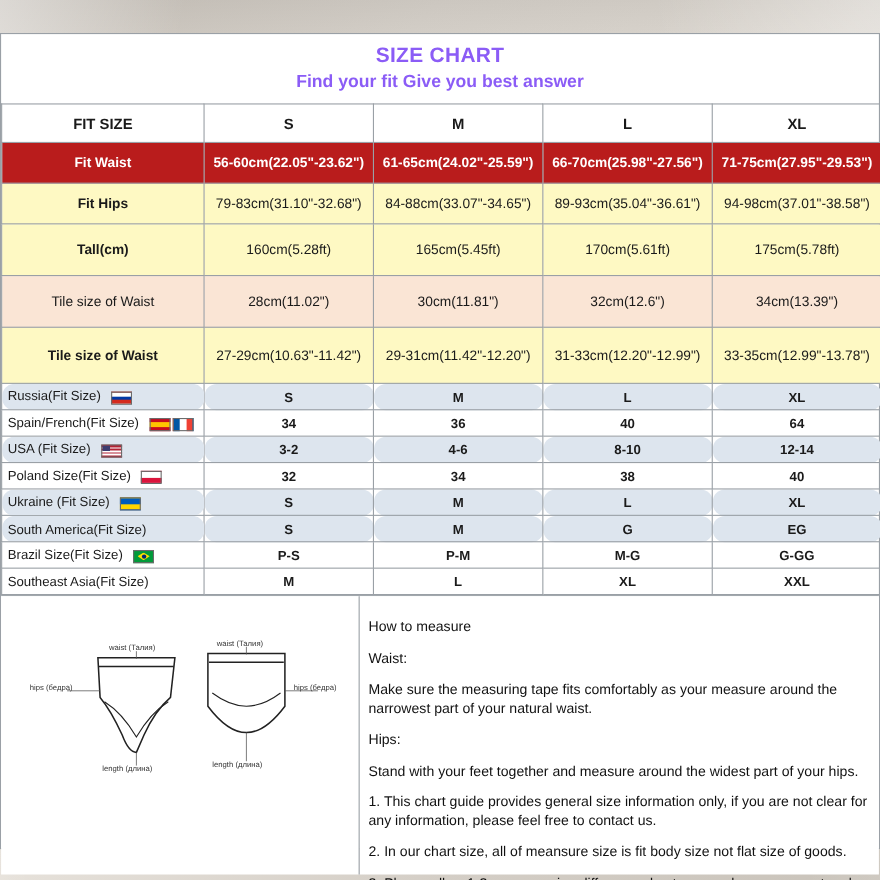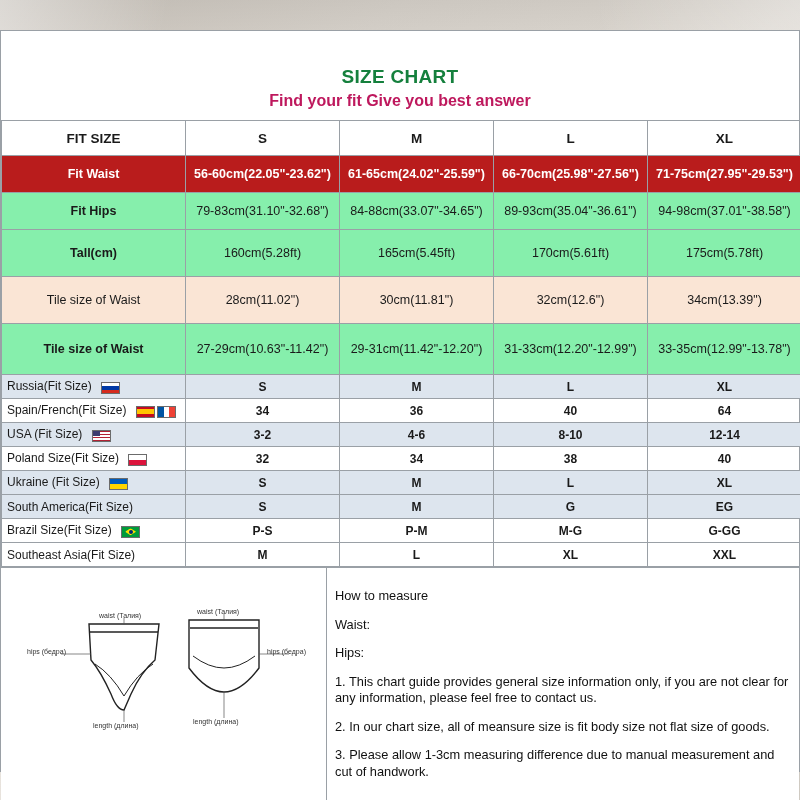--- a/index.html
+++ b/index.html
@@ -42,29 +42,28 @@
     border: 1px solid #9aa0a6;
     box-sizing: border-box;
   }
   .title-block {
     text-align: center;
     padding: 9px 0 8px 0;
   }
   .title-main {
     font-size: 19px;
     font-weight: bold;
-    color: #15803d;
+    color: #8b5cf6;
     letter-spacing: 0.3px;
     line-height: 22px;
-    margin-top: 26px;
   }
   .title-sub {
     font-size: 16px;
     font-weight: bold;
-    color: #be185d;
+    color: #8b5cf6;
     line-height: 22px;
     margin-top: 2px;
   }
   table.size-table {
     width: 100%;
     border-collapse: collapse;
     table-layout: fixed;
   }
   table.size-table td {
     border: 1px solid #9aa0a6;
@@ -81,21 +80,21 @@
     font-size: 13.5px;
     height: 28px;
   }
   tr.blue-row td {
     background: #b91c1c;
     color: #ffffff;
     font-weight: bold;
     height: 30px;
   }
   tr.white-row td {
-    background: #86efac;
+    background: #fef9c3;
     height: 30px;
   }
   tr.peach-row td {
     background: #fae5d5;
     height: 30px;
     font-weight: normal;
   }
   tr.tall-row td {
     height: 40px;
   }
@@ -120,20 +119,21 @@
   }
   tr.country td.lbl {
     text-align: left;
     padding-left: 5px;
     font-weight: normal;
     font-size: 12px;
     position: relative;
   }
   tr.country.alt td {
     background: #dde5ee;
+    border-radius: 11px;
   }
   tr.country td.val {
     font-weight: bold;
     font-size: 12px;
   }
   td.red-val {
     color: #d0121b;
   }
   .flagbox {
     display: inline-block;
@@ -385,20 +385,22 @@
         <div class="diagram-label" style="left:196px; top:40px;">waist (Талия)</div>
         <div class="diagram-label" style="left:26px; top:80px;">hips (бедра)</div>
         <div class="diagram-label" style="left:266px; top:80px;">hips (бедра)</div>
         <div class="diagram-label" style="left:92px; top:154px;">length (длина)</div>
         <div class="diagram-label" style="left:192px; top:150px;">length (длина)</div>
       </div>
 
       <div class="bottom-right">
         <p>How to measure</p>
         <p class="tight">Waist:</p>
+        <p>Make sure the measuring tape fits comfortably as your measure around the narrowest part of your natural waist.</p>
         <p class="tight">Hips:</p>
+        <p>Stand with your feet together and measure around the widest part of your hips.</p>
         <p class="tight">1. This chart guide provides general size information only, if you are not clear for any information, please feel free to contact us.</p>
         <p class="tight">2. In our chart size, all of meansure size is fit body size not flat size of goods.</p>
         <p class="tight">3. Please allow 1-3cm measuring difference due to manual measurement and cut of handwork.</p>
       </div>
     </div>
   </div>
 </div>
 
 </body></html>

